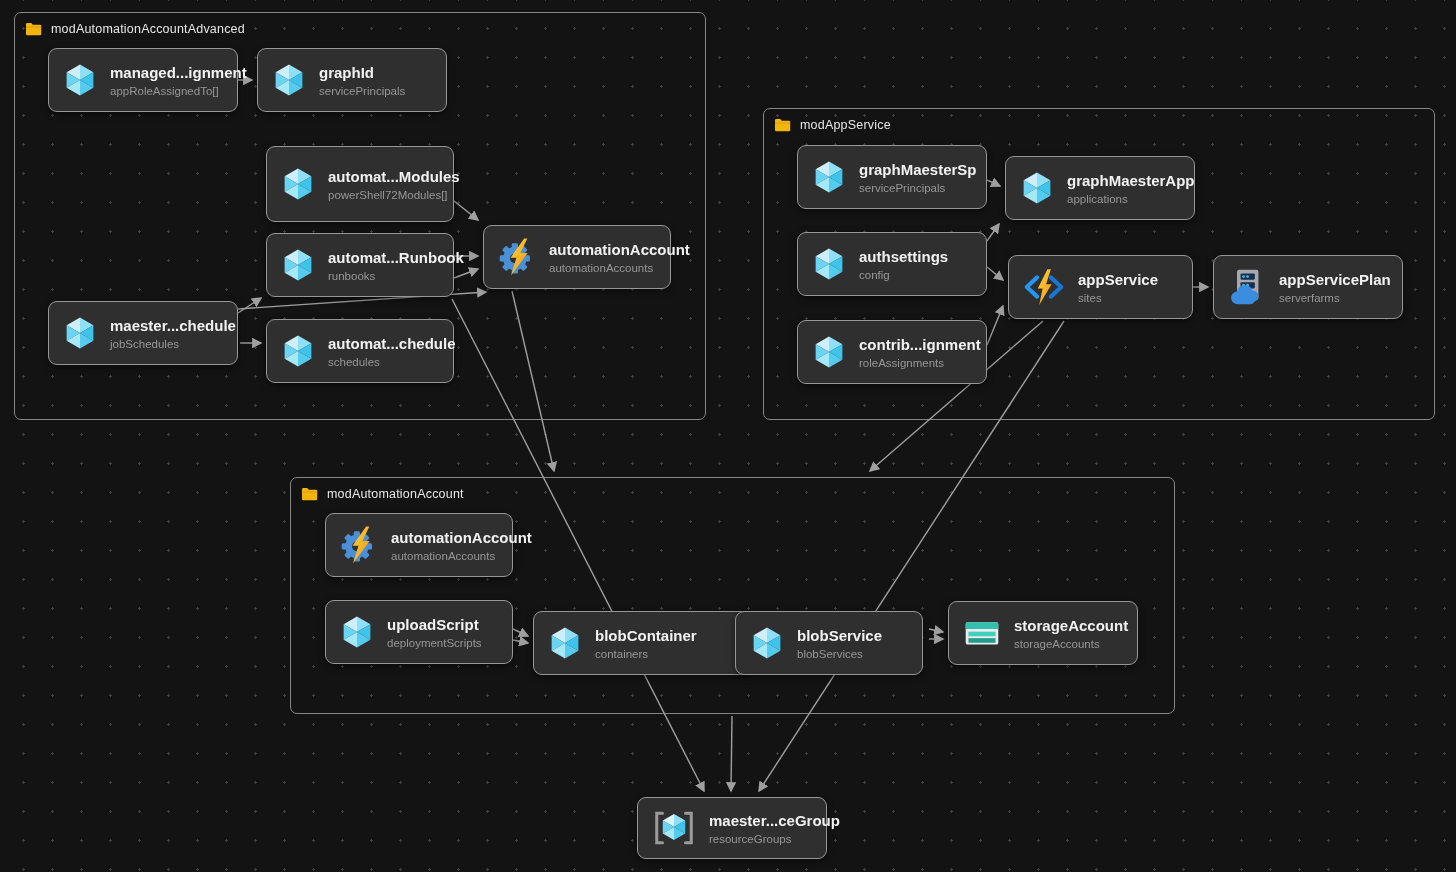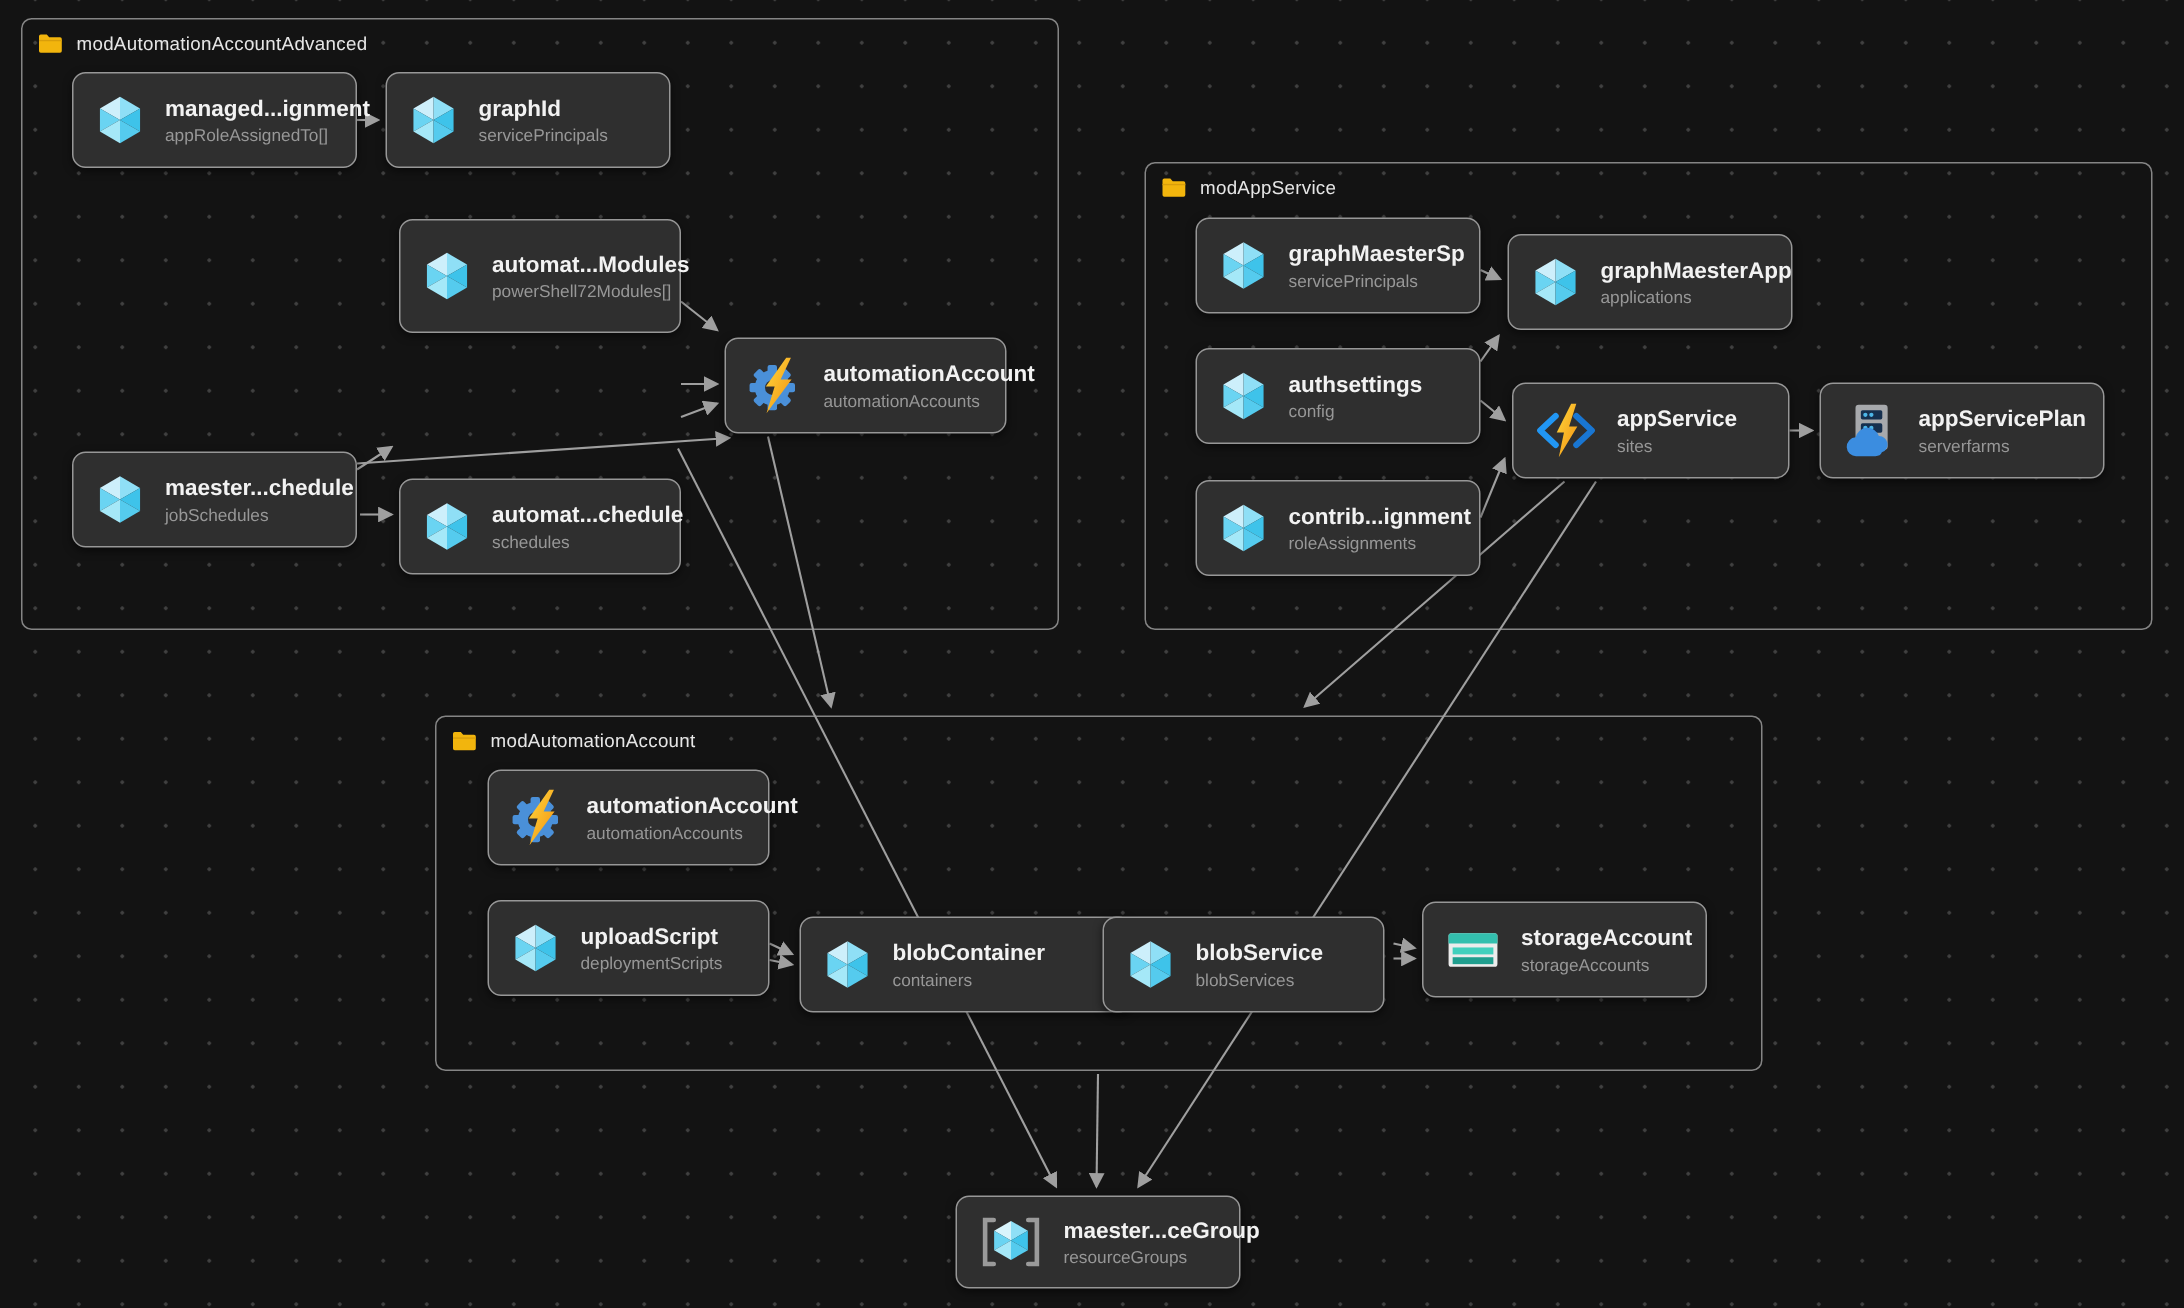--- a/index.html
+++ b/index.html
@@ -103,20 +103,36 @@
   <polygon points="24.4,8 24.4,20 14,14" fill="#3ec3ea"></polygon>
   <polygon points="3.6,20 14,26 14,14" fill="#a5e8f8"></polygon>
   <polygon points="24.4,20 14,26 14,14" fill="#55cbee"></polygon>
         </svg>
       </span>
     <span class="txt">
       <span class="title">automat...Modules</span>
       <span class="sub">powerShell72Modules[]</span>
     </span>
     </div>
+    <div class="node" style="left: 266px; top: 233px; width: 188px; height: 64px;">
+      <span class="ico">
+        <svg width="36" height="36" viewBox="0 0 28 28">
+  <polygon points="14,2 3.6,8 14,14" fill="#cdeffb"></polygon>
+  <polygon points="14,2 24.4,8 14,14" fill="#8fdff6"></polygon>
+  <polygon points="3.6,8 3.6,20 14,14" fill="#6ad4f2"></polygon>
+  <polygon points="24.4,8 24.4,20 14,14" fill="#3ec3ea"></polygon>
+  <polygon points="3.6,20 14,26 14,14" fill="#a5e8f8"></polygon>
+  <polygon points="24.4,20 14,26 14,14" fill="#55cbee"></polygon>
+        </svg>
+      </span>
+    <span class="txt">
+      <span class="title">automat...Runbook</span>
+      <span class="sub">runbooks</span>
+    </span>
+    </div>
     <div class="node" style="left: 483px; top: 225px; width: 188px; height: 64px;">
       <span class="ico">
         <svg width="40" height="40" viewBox="0 0 28 28">
           <defs>
             <linearGradient id="goldg" x1="0" y1="0" x2="1" y2="1">
   <stop offset="0" stop-color="#ffd83d"></stop>
               <stop offset="1" stop-color="#f29111"></stop>
             </linearGradient>
           </defs>
       <rect x="10.3" y="4.4" width="4.4" height="5" rx="1" fill="#4a90d9" transform="rotate(0 12.5 15)"></rect>

